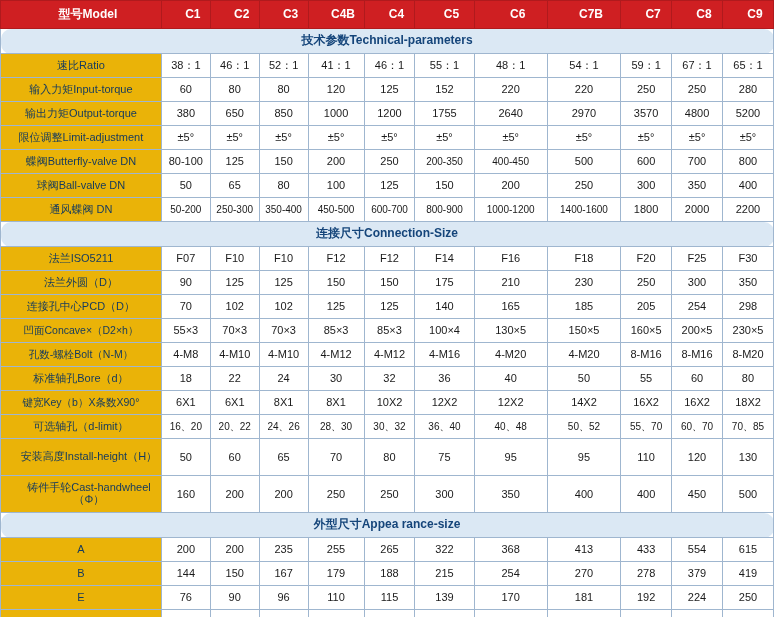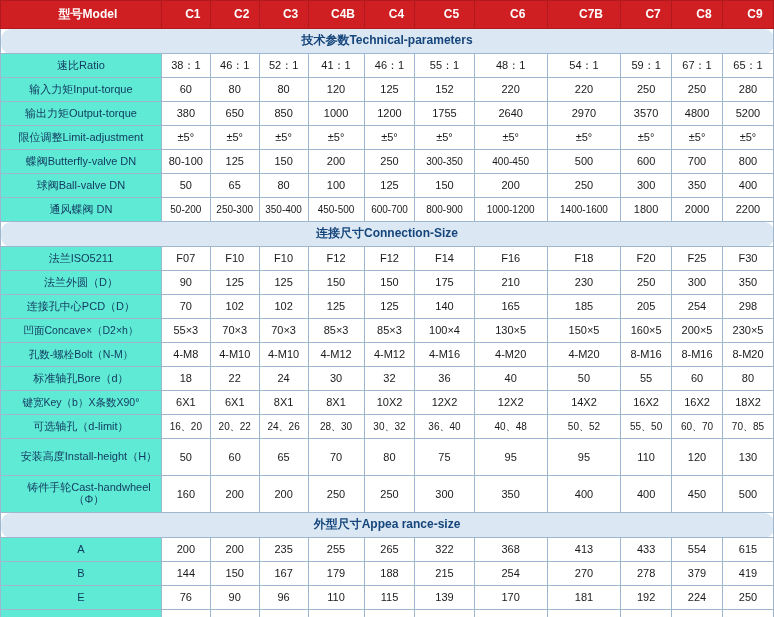--- a/index.html
+++ b/index.html
@@ -44,21 +44,21 @@
   tr.band td {
     background: #dbe8f4;
     color: #15457a;
     font-weight: bold;
     font-size: 12px;
     height: 24px;
     border-radius: 10px;
   }
   
   td.rowlabel {
-    background: #5eead4;
+    background: #eab308;
     color: #12395f;
     text-align: center;
     font-size: 11px;
     padding: 0 3px;
     margin-top: 14px;
   }
   td.rowlabel.tight {
     font-size: 10.5px;
   }
   td.val {
@@ -175,21 +175,21 @@
       <td class="val">±5°</td>
     </tr>
 
     <tr>
       <td class="rowlabel">蝶阀Butterfly-valve DN</td>
       <td class="val">80-100</td>
       <td class="val">125</td>
       <td class="val">150</td>
       <td class="val">200</td>
       <td class="val">250</td>
-      <td class="val small">300-350</td>
+      <td class="val small">200-350</td>
       <td class="val small">400-450</td>
       <td class="val">500</td>
       <td class="val">600</td>
       <td class="val">700</td>
       <td class="val">800</td>
     </tr>
 
     <tr>
       <td class="rowlabel">球阀Ball-valve DN</td>
       <td class="val">50</td>
@@ -332,21 +332,21 @@
     <tr>
       <td class="rowlabel">可选轴孔（d-limit）</td>
       <td class="val small">16、20</td>
       <td class="val small">20、22</td>
       <td class="val small">24、26</td>
       <td class="val small">28、30</td>
       <td class="val small">30、32</td>
       <td class="val small">36、40</td>
       <td class="val small">40、48</td>
       <td class="val small">50、52</td>
-      <td class="val small">55、50</td>
+      <td class="val small">55、70</td>
       <td class="val small">60、70</td>
       <td class="val small">70、85</td>
     </tr>
 
     <tr>
       <td class="rowlabel" style="height:36px">
           <span class="two-line">安装高度Install-height（H）</span>
         </td>
       <td class="val">50</td>
       <td class="val">60</td>

